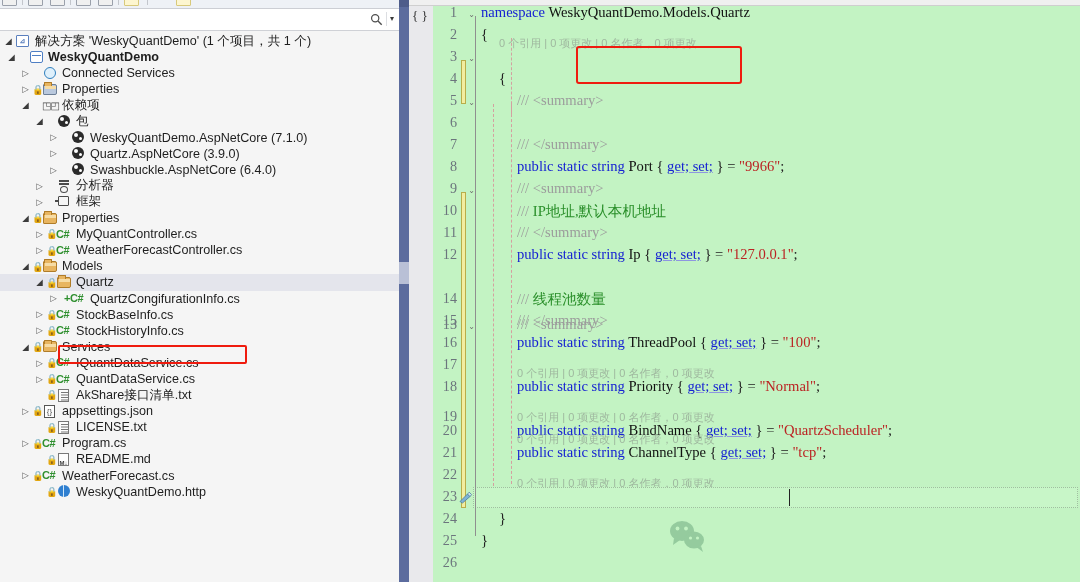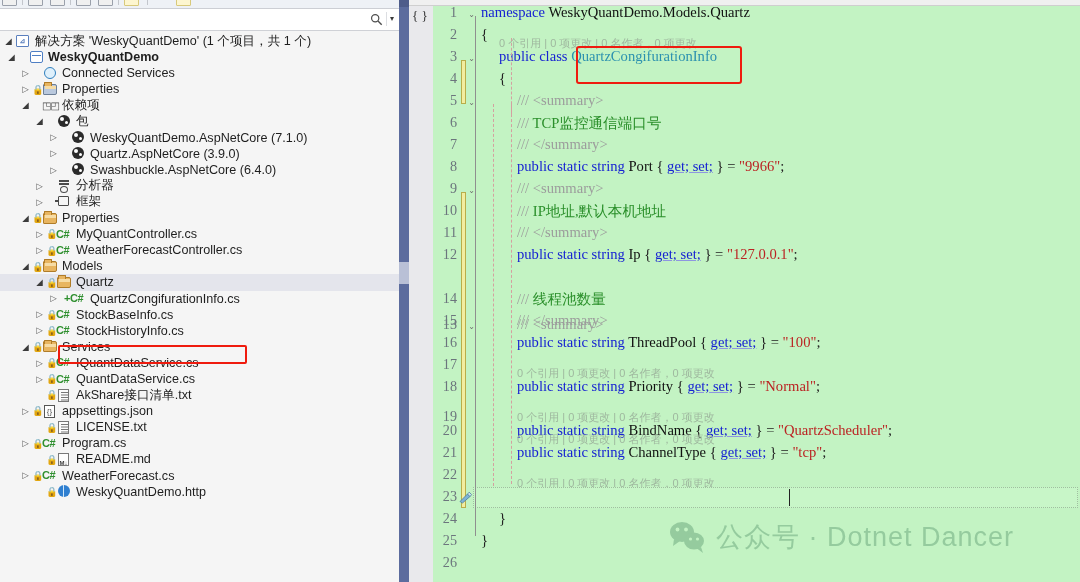--- a/index.html
+++ b/index.html
@@ -591,25 +591,25 @@
     <div id="gutter-strip">
       <span id="gutter-tag">{ }</span>
     </div>
 
     <div class="change-bar" style="top:60px;height:44px"></div>
     <div class="change-bar" style="top:192px;height:316px"></div>
 
     <div id="code-lines">
         <div class="cline" style="top: 4px;"><span class="lnum">1</span><span class="collapse-box" style="top:7px">⌄</span><span class="ctext" style="padding-left:0px"><span class="kw">namespace </span><span class="prop">WeskyQuantDemo.Models.Quartz</span></span></div>
         <div class="cline" style="top: 26px;"><span class="lnum">2</span><span class="ctext" style="padding-left:0px"><span class="punct">{</span></span></div>
-        <div class="cline" style="top: 48px;"><span class="lnum">3</span><span class="collapse-box" style="top:7px">⌄</span><span class="ctext" style="padding-left:18px"><span class="kw">public class </span><span class="cls">QuartzCongifurationInfo</span></span></div>
+        <div class="cline" style="top: 48px;"><span class="lnum">3</span><span class="collapse-box" style="top:7px">⌄</span></div>
         <div class="codelens" style="top: 36px; padding-left: 18px;">0 个引用 | 0 项更改 | 0 名作者，0 项更改</div>
         <div class="cline" style="top: 70px;"><span class="lnum">4</span><span class="ctext" style="padding-left:18px"><span class="punct">{</span></span></div>
         <div class="cline" style="top: 92px;"><span class="lnum">5</span><span class="collapse-box" style="top:7px">⌄</span><span class="ctext" style="padding-left:36px"><span class="cmtg">/// </span><span class="cmtg">&lt;summary&gt;</span></span></div>
-        <div class="cline" style="top: 114px;"><span class="lnum">6</span><span class="ctext" style="padding-left:36px"><span class="cmtg">/// </span><span class="cmt">TCP监控通信端口号</span></span></div>
+        <div class="cline" style="top: 114px;"><span class="lnum">6</span></div>
         <div class="cline" style="top: 136px;"><span class="lnum">7</span><span class="ctext" style="padding-left:36px"><span class="cmtg">/// </span><span class="cmtg">&lt;/summary&gt;</span></span></div>
         <div class="cline" style="top: 158px;"><span class="lnum">8</span><span class="ctext" style="padding-left:36px"><span class="kw">public static string </span><span class="prop">Port</span><span class="punct"> { </span><span class="acc">get; set;</span><span class="punct"> } = </span><span class="str">"9966"</span><span class="punct">;</span></span></div>
         <div class="cline" style="top: 180px;"><span class="lnum">9</span><span class="collapse-box" style="top:7px">⌄</span><span class="ctext" style="padding-left:36px"><span class="cmtg">/// </span><span class="cmtg">&lt;summary&gt;</span></span></div>
         <div class="cline" style="top: 202px;"><span class="lnum">10</span><span class="ctext" style="padding-left:36px"><span class="cmtg">/// </span><span class="cmt">IP地址,默认本机地址</span></span></div>
         <div class="cline" style="top: 224px;"><span class="lnum">11</span><span class="ctext" style="padding-left:36px"><span class="cmtg">/// </span><span class="cmtg">&lt;/summary&gt;</span></span></div>
         <div class="cline" style="top: 246px;"><span class="lnum">12</span><span class="ctext" style="padding-left:36px"><span class="kw">public static string </span><span class="prop">Ip</span><span class="punct"> { </span><span class="acc">get; set;</span><span class="punct"> } = </span><span class="str">"127.0.0.1"</span><span class="punct">;</span></span></div>
         <div class="cline" style="top: 268px; margin-top: 48px;"><span class="lnum">13</span><span class="collapse-box" style="top:7px">⌄</span><span class="ctext" style="padding-left:36px"><span class="cmtg">/// </span><span class="cmtg">&lt;summary&gt;</span></span></div>
         <div class="cline" style="top: 290px;"><span class="lnum">14</span><span class="ctext" style="padding-left:36px"><span class="cmtg">/// </span><span class="cmt">线程池数量</span></span></div>
         <div class="cline" style="top: 312px;"><span class="lnum">15</span><span class="ctext" style="padding-left:36px"><span class="cmtg">/// </span><span class="cmtg">&lt;/summary&gt;</span></span></div>
         <div class="cline" style="top: 334px; padding-left: 22px;"><span class="lnum">16</span><span class="ctext" style="padding-left:36px"><span class="kw">public static string </span><span class="prop">ThreadPool</span><span class="punct"> { </span><span class="acc">get; set;</span><span class="punct"> } = </span><span class="str">"100"</span><span class="punct">;</span></span></div>
@@ -642,20 +642,19 @@
       <svg id="wm-icon" viewBox="0 0 40 34">
         <ellipse cx="15" cy="12" rx="12" ry="10" fill="#8dc598"></ellipse>
         <polygon points="7,19 6,26 13,21" fill="#8dc598"></polygon>
         <circle cx="10.5" cy="9.5" r="1.9" fill="#c3f3c3"></circle>
         <circle cx="19" cy="9.5" r="1.9" fill="#c3f3c3"></circle>
         <ellipse cx="27" cy="21" rx="10" ry="8.6" fill="#8dc598"></ellipse>
         <polygon points="34,27 36,33 30,28.5" fill="#8dc598"></polygon>
         <circle cx="23.5" cy="19" r="1.6" fill="#c3f3c3"></circle>
         <circle cx="30.5" cy="19" r="1.6" fill="#c3f3c3"></circle>
       </svg>
-      <span id="wm-text">公众号 · Dotnet Dancer</span>
     </div>
   <div class="dash-guide" style="left: 66px; top: 16px; height: 520px; border-left: 1px solid rgb(143, 143, 143);"></div>
       <div class="dash-guide" style="left: 84px; top: 104px; height: 382px;"></div>
       <div class="dash-guide" style="left: 102px; top: 38px; height: 76px;"></div>
       <div class="dash-guide" style="left: 102px; top: 104px; height: 380px;"></div>
     </div>
 </div>
 
 </body></html>

